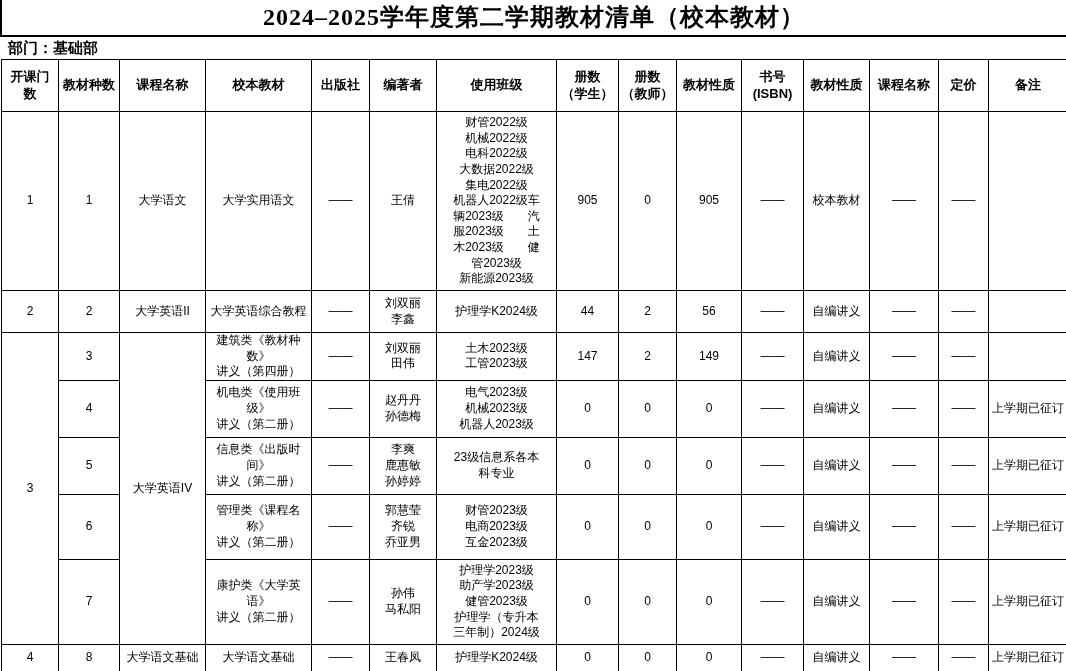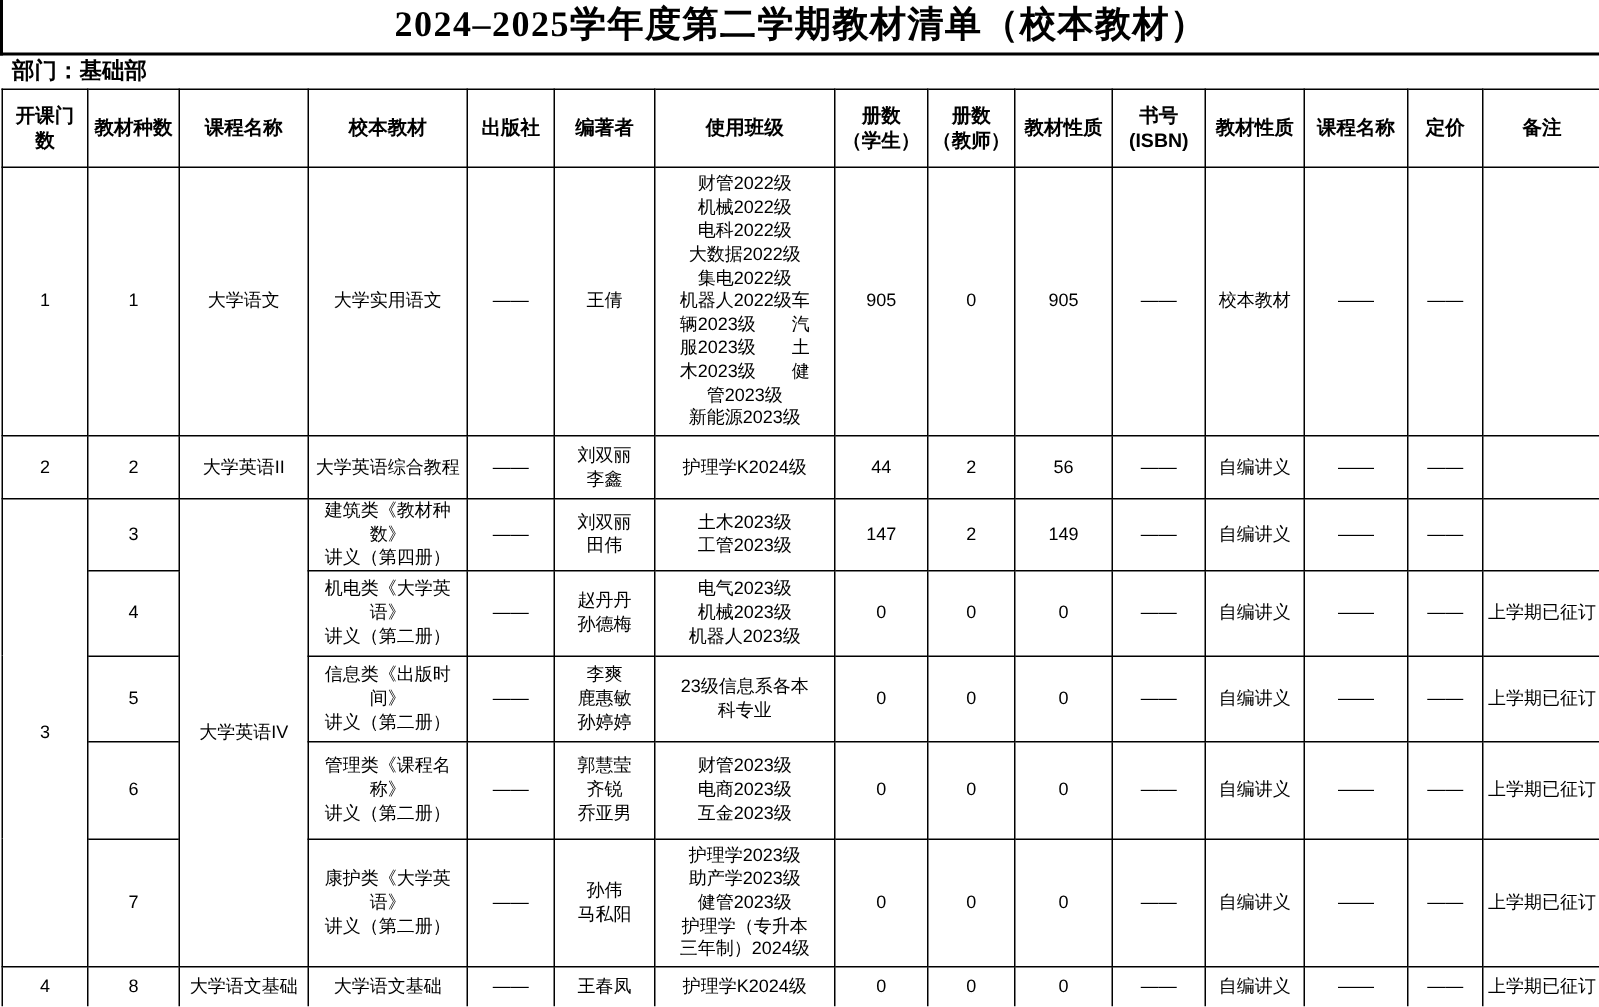--- a/index.html
+++ b/index.html
@@ -169,21 +169,21 @@
       <td>149</td>
       <td>——</td>
       <td>自编讲义</td>
       <td>——</td>
       <td>——</td>
       <td></td>
     </tr>
 
     <tr style="height:57px">
       <td>4</td>
-      <td>机电类《大学英语》
+      <td>机电类《使用班级》
 讲义（第二册）</td>
       <td>——</td>
       <td>赵丹丹
 孙德梅</td>
       <td>电气2023级
 机械2023级
 机器人2023级</td>
       <td>0</td>
       <td>0</td>
       <td>0</td>

